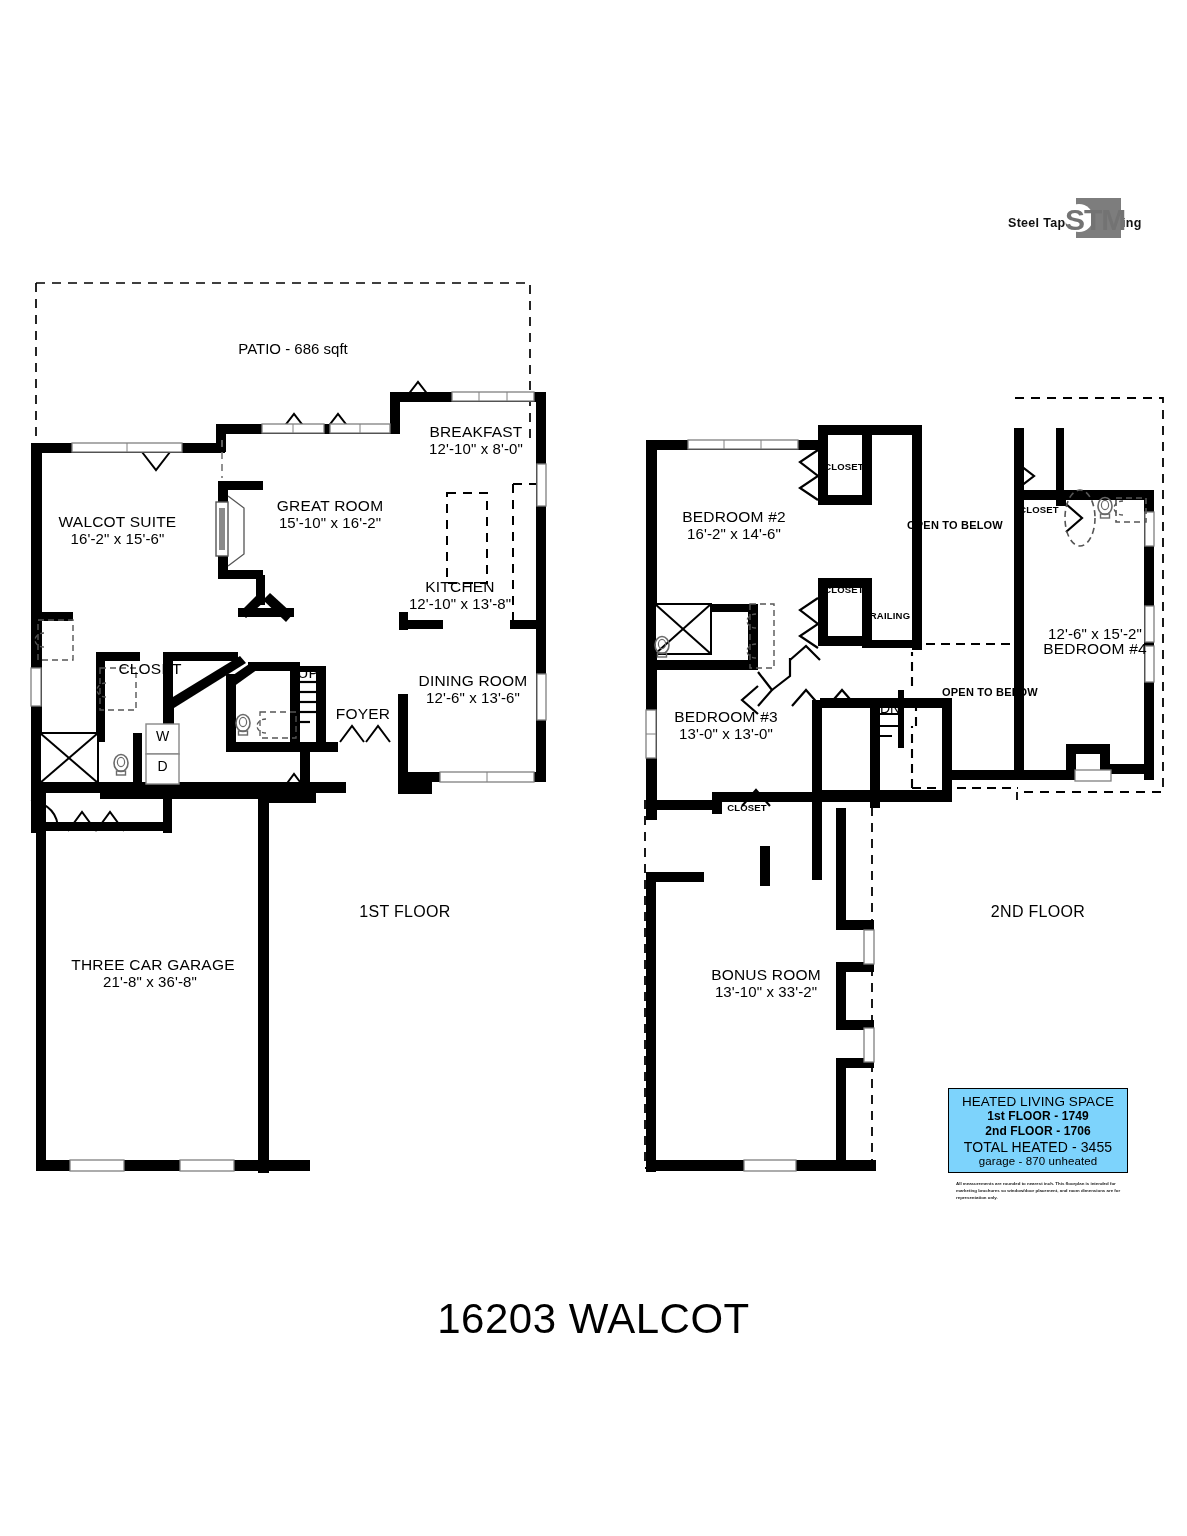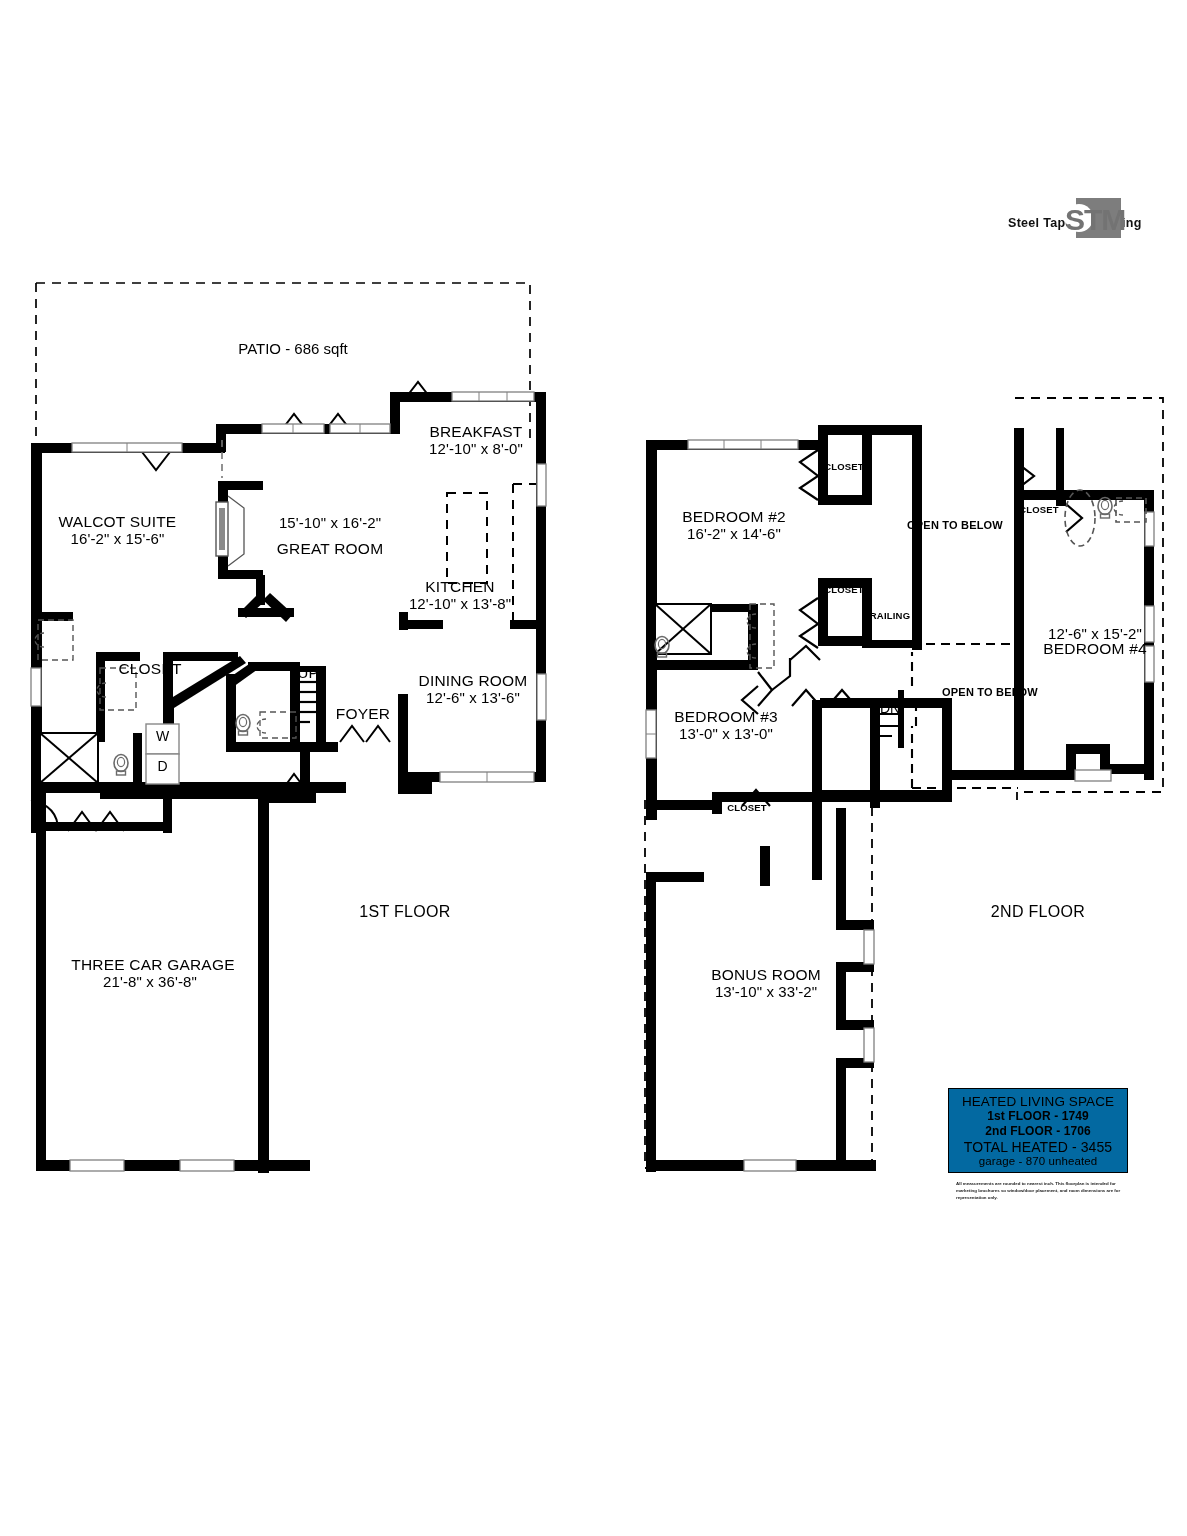--- a/index.html
+++ b/index.html
@@ -14,21 +14,21 @@
   .patio-lbl{font-size:15px;}
   svg{position:absolute;left:0;top:0;}
   
   #logo{position:absolute;left:1008px;top:196px;width:155px;height:52px;}
   #logo .wordmark{position:absolute;left:0;top:20px;font-size:12.5px;font-weight:700;letter-spacing:.3px;color:#111;white-space:nowrap;}
   #logo .stmbox{position:absolute;left:57px;top:2px;width:56px;height:40px;}
   #logo .stmbox .sq{position:absolute;left:11px;top:0;width:45px;height:40px;background:#7d7d7d;}
   #logo .stmbox .cdot{position:absolute;left:0px;top:6px;width:28px;height:28px;border-radius:50%;background:#ffffff;}
   #logo .stmbox .letters{position:absolute;left:0;top:3px;width:56px;height:38px;font-size:30px;font-weight:700;font-family:"Liberation Sans",sans-serif;color:#737373;letter-spacing:-1px;line-height:38px;}
   
-  #heatbox{position:absolute;left:948px;top:1088px;width:178px;height:83px;border:1.6px solid #000;background:#0369a1;
+  #heatbox{position:absolute;left:948px;top:1088px;width:178px;height:83px;border:1.6px solid #000;background:#7dd3fc;
            display:flex;flex-direction:column;align-items:center;justify-content:center;}
   #heatbox .h1{font-size:13.5px;font-weight:400;letter-spacing:.1px;}
   #heatbox .h2{font-size:12px;font-weight:700;letter-spacing:.1px;line-height:1.22;}
   #heatbox .h3{font-size:14px;font-weight:400;letter-spacing:.1px;}
   #heatbox .h4{font-size:11.5px;font-weight:400;letter-spacing:.1px;}
   #disclaimer{position:absolute;left:956px;top:1181px;width:175px;font-size:4.4px;line-height:1.55;
               color:#1a1a1a;font-weight:700;letter-spacing:0px;}
   #title{position:absolute;left:0;top:1295px;width:1187px;text-align:center;font-size:42px;letter-spacing:.5px;}
 </style>
 </head>
@@ -401,21 +401,21 @@
           <use href="#sinkG"></use>
         </g>
     </g>
   </svg>
 
   <div class="lbl patio-lbl" style="left:163px;top:341px;width:260px;">PATIO - 686 sqft</div>
 
   <div class="lbl rm-name" style="left:0px;top:513px;width:235px;">WALCOT SUITE</div>
   <div class="lbl rm-dim" style="left:0px;top:531px;width:235px;">16'-2" x 15'-6"</div>
 
-  <div class="lbl rm-name" style="left:210px;top:497px;width:240px;margin-top:43px;">GREAT ROOM</div>
+  <div class="lbl rm-name" style="left:210px;top:497px;width:240px;">GREAT ROOM</div>
   <div class="lbl rm-dim" style="left:210px;top:515px;width:240px;">15'-10" x 16'-2"</div>
 
   <div class="lbl rm-name" style="left:362px;top:423px;width:228px;">BREAKFAST</div>
   <div class="lbl rm-dim" style="left:362px;top:441px;width:228px;">12'-10" x 8'-0"</div>
 
   <div class="lbl rm-name" style="left:350px;top:578px;width:220px;">KITCHEN</div>
   <div class="lbl rm-dim" style="left:350px;top:596px;width:220px;">12'-10" x 13'-8"</div>
 
   <div class="lbl rm-name" style="left:358px;top:672px;width:230px;">DINING ROOM</div>
   <div class="lbl rm-dim" style="left:358px;top:690px;width:230px;">12'-6" x 13'-6"</div>
@@ -462,14 +462,15 @@
 
   <div id="heatbox">
     <div class="h1">HEATED LIVING SPACE</div>
     <div class="h2">1st FLOOR - 1749</div>
     <div class="h2">2nd FLOOR - 1706</div>
     <div class="h3">TOTAL HEATED - 3455</div>
     <div class="h4">garage - 870 unheated</div>
   </div>
   <div id="disclaimer">All measurements are rounded to nearest inch. This floorplan is intended for marketing brochures so window/door placement, and room dimensions are for representation only.</div>
 
+  <div id="title">16203 WALCOT</div>
 
 </div>
 
 </body></html>

